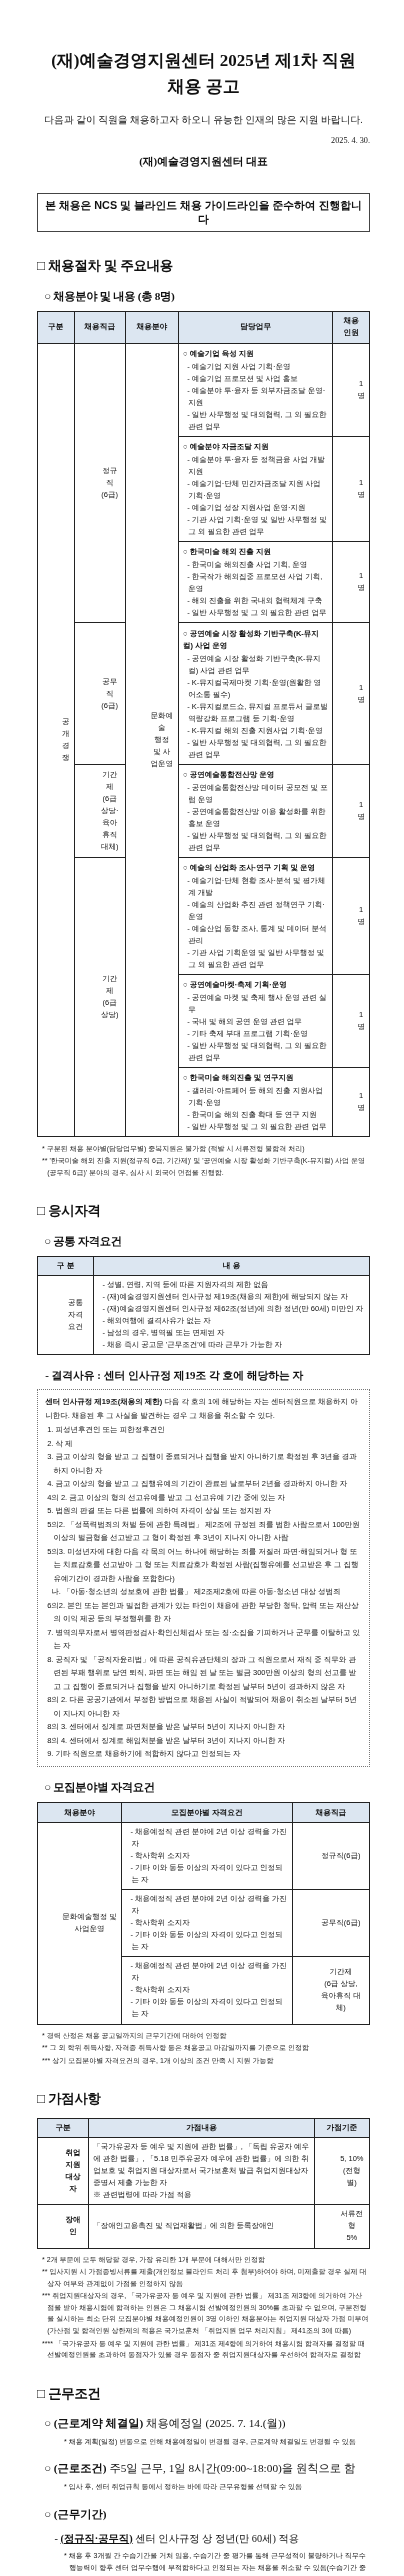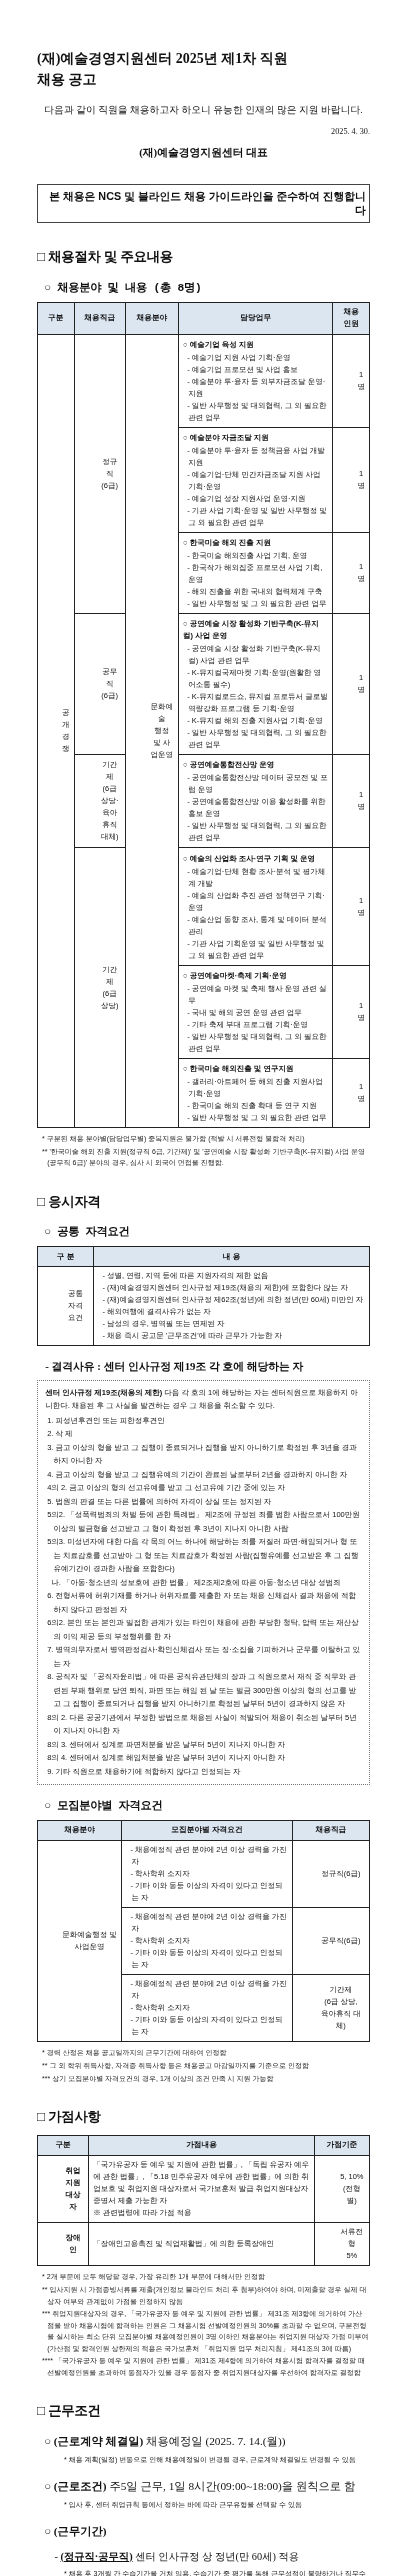--- a/index.html
+++ b/index.html
@@ -1,28 +1,28 @@
 <!DOCTYPE html>
 <html lang="ko" style="font-size:8.2px"><head>
 <meta charset="utf-8">
 <style>
   html,body{margin:0;padding:0;background:#fff;}
   body{width:405px;font-family:"Liberation Sans",sans-serif;color:#111;}
   .page{padding:20.6px 35px 36px 37px;box-sizing:border-box;}
   .pre{white-space:pre-line;}
 
   
-  .doc-title{font-family:"Liberation Serif",serif;font-weight:bold;font-size:14px;line-height:1.55;margin:27px 0 13.4px;white-space:pre-line;}
+  .doc-title{font-family:"Liberation Serif",serif;font-weight:bold;font-size:17px;line-height:1.55;text-align:center;margin:27px 0 13.4px;white-space:pre-line;}
   .doc-intro{font-family:"Liberation Serif",serif;font-size:9.8px;text-align:center;margin:5.2px 0 9.3px;}
   .doc-date{font-family:"Liberation Serif",serif;font-size:8.2px;text-align:right;margin:7.2px 0 10.3px;}
   .doc-signer{font-family:"Liberation Serif",serif;font-size:10.8px;font-weight:bold;text-align:center;margin:4.1px 0 24px;}
-  .ncs-box{border:1px solid #444;padding:4.6px 3.1px;text-align:right;font-weight:bold;font-size:10.8px;margin:0 0 25px;}
+  .ncs-box{border:1px solid #444;padding:4.6px 3.1px;text-align:center;font-weight:bold;font-size:10.8px;margin:0 0 25px;}
 
   .h-sec{font-size:13.4px;font-weight:bold;margin:24px 0 9.3px;letter-spacing:-0.3px;}
-  .h-sub{font-family:Liberation Mono, monospace;font-size:11.3px;font-weight:bold;margin:13.4px 0 7.2px 7.2px;letter-spacing:-0.3px;}
+  .h-sub{font-family:Liberation Serif, serif;font-size:11.3px;font-weight:bold;margin:13.4px 0 7.2px 7.2px;letter-spacing:-0.3px;}
 
   table{border-collapse:collapse;width:100%;font-size:7.5px;line-height:1.6;}
   th,td{border:0.5px solid #222;padding:3.1px 4.1px;vertical-align:middle;}
   thead th{background:#dce6f1;font-weight:bold;text-align:center;font-size:7.7px;}
   .c{text-align:center;padding-left:24px;}
   .duty-title{font-weight:bold;margin:1px 0;}
   .duty-line{padding-left:5.2px;text-indent:-1px;}
   .notes{margin:5.2px 1px 0 3.1px;}
   .note-line{font-size:7px;line-height:1.65;color:#1a1a1a;padding-left:7.2px;text-indent:-5.2px;margin:1px 0;}
 
@@ -191,21 +191,21 @@
       </tr>
     </thead>
     <tbody>
       <tr>
         <td class="c pre">공통
 자격
 요건</td>
         <td>
           <div>
               <div class="duty-line">- 성별, 연령, 지역 등에 따른 지원자격의 제한 없음</div>
-              <div class="duty-line">- (재)예술경영지원센터 인사규정 제19조(채용의 제한)에 포함한다 않는 자</div>
+              <div class="duty-line">- (재)예술경영지원센터 인사규정 제19조(채용의 제한)에 해당되지 않는 자</div>
               <div class="duty-line">- (재)예술경영지원센터 인사규정 제62조(정년)에 의한 정년(만 60세) 미만인 자</div>
               <div class="duty-line">- 해외여행에 결격사유가 없는 자</div>
               <div class="duty-line">- 남성의 경우, 병역필 또는 면제된 자</div>
               <div class="duty-line">- 채용 즉시 공고문 '근무조건'에 따라 근무가 가능한 자</div>
             </div>
         </td>
       </tr>
     </tbody>
   </table>
 
@@ -215,21 +215,20 @@
     <div>
         <div class="law19-item">1. 피성년후견인 또는 피한정후견인</div>
         <div class="law19-item">2. 삭 제</div>
         <div class="law19-item">3. 금고 이상의 형을 받고 그 집행이 종료되거나 집행을 받지 아니하기로 확정된 후 3년을 경과하지 아니한 자</div>
         <div class="law19-item">4. 금고 이상의 형을 받고 그 집행유예의 기간이 완료된 날로부터 2년을 경과하지 아니한 자</div>
         <div class="law19-item">4의 2. 금고 이상의 형의 선고유예를 받고 그 선고유예 기간 중에 있는 자</div>
         <div class="law19-item">5. 법원의 판결 또는 다른 법률에 의하여 자격이 상실 또는 정지된 자</div>
         <div class="law19-item">5의2. 「성폭력범죄의 처벌 등에 관한 특례법」 제2조에 규정된 죄를 범한 사람으로서 100만원 이상의 벌금형을 선고받고 그 형이 확정된 후 3년이 지나지 아니한 사람</div>
         <div class="law19-item">5의3. 미성년자에 대한 다음 각 목의 어느 하나에 해당하는 죄를 저질러 파면·해임되거나 형 또는 치료감호를 선고받아 그 형 또는 치료감호가 확정된 사람(집행유예를 선고받은 후 그 집행유예기간이 경과한 사람을 포함한다)</div>
         <div class="law19-item">  나. 「아동·청소년의 성보호에 관한 법률」 제2조제2호에 따른 아동·청소년 대상 성범죄</div>
-        <div class="law19-item">6. 전형서류에 허위기재를 하거나 허위자료를 제출한 자 또는 채용 신체검사 결과 채용에 적합하지 않다고 판정된 자</div>
         <div class="law19-item">6의2. 본인 또는 본인과 밀접한 관계가 있는 타인이 채용에 관한 부당한 청탁, 압력 또는 재산상의 이익 제공 등의 부정행위를 한 자</div>
         <div class="law19-item">7. 병역의무자로서 병역판정검사·확인신체검사 또는 징·소집을 기피하거나 군무를 이탈하고 있는 자</div>
         <div class="law19-item">8. 공직자 및 「공직자윤리법」에 따른 공직유관단체의 장과 그 직원으로서 재직 중 직무와 관련된 부패 행위로 당연 퇴직, 파면 또는 해임 된 날 또는 벌금 300만원 이상의 형의 선고를 받고 그 집행이 종료되거나 집행을 받지 아니하기로 확정된 날부터 5년이 경과하지 않은 자</div>
         <div class="law19-item">8의 2. 다른 공공기관에서 부정한 방법으로 채용된 사실이 적발되어 채용이 취소된 날부터 5년이 지나지 아니한 자</div>
         <div class="law19-item">8의 3. 센터에서 징계로 파면처분을 받은 날부터 5년이 지나지 아니한 자</div>
         <div class="law19-item">8의 4. 센터에서 징계로 해임처분을 받은 날부터 3년이 지나지 아니한 자</div>
         <div class="law19-item">9. 기타 직원으로 채용하기에 적합하지 않다고 인정되는 자</div>
       </div>
   </div>
 

